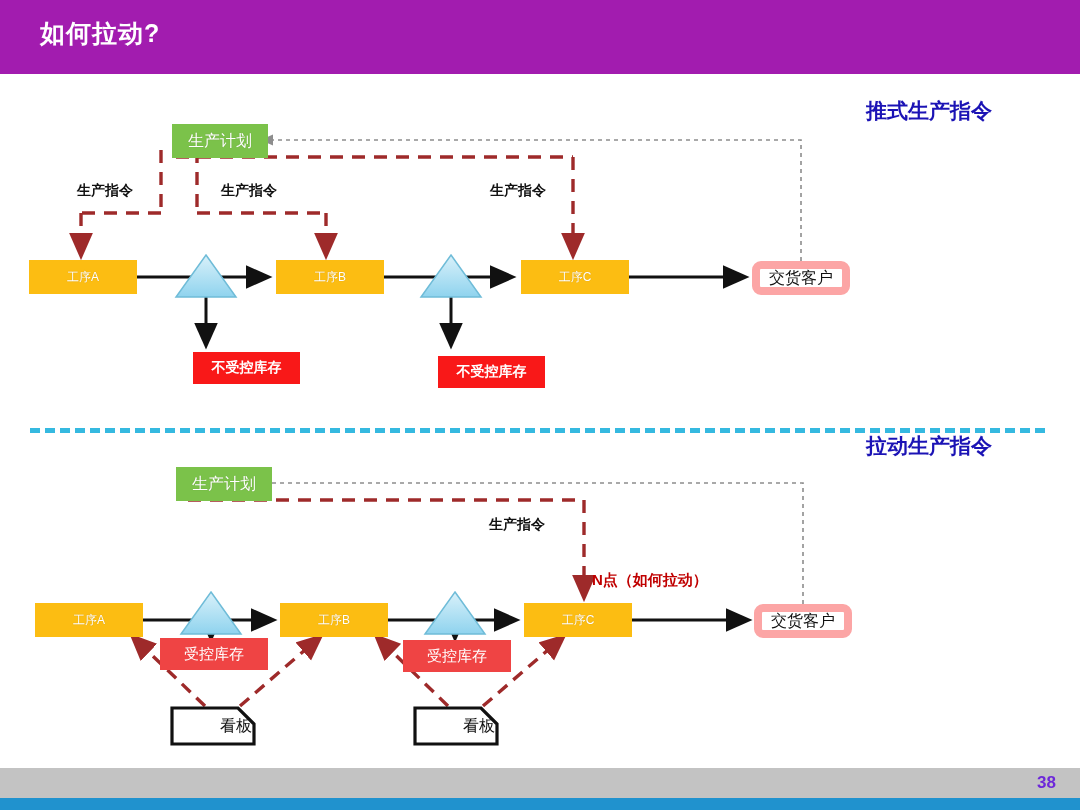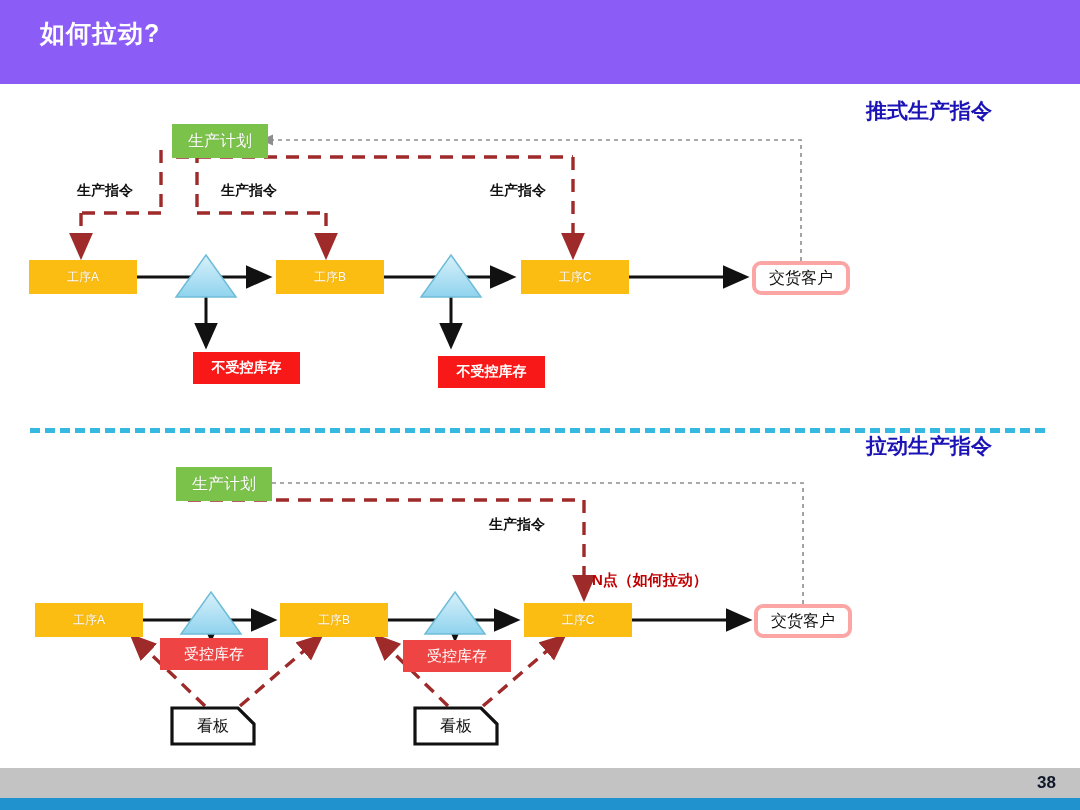--- a/index.html
+++ b/index.html
@@ -1,50 +1,50 @@
 <!DOCTYPE html>
 <html><head>
 <meta charset="utf-8">
 <style>
   html,body{margin:0;padding:0;background:#fff;}
   body{width:1080px;height:810px;font-family:"Liberation Sans","DejaVu Sans",sans-serif;}
   #slide{position:relative;width:1080px;height:810px;overflow:hidden;background:#ffffff;}
 
   
-  #header{position:absolute;left:0;top:0;width:1080px;height:84px;background:#8b5cf6;}
+  #header{position:absolute;left:0;top:0;width:1080px;height:74px;background:#a21caf;}
   #header-title{position:absolute;left:40px;top:18px;font-size:25px;font-weight:bold;color:#ffffff;
                 letter-spacing:1px;line-height:30px;}
 
   
   #footer-bar{position:absolute;left:0;top:768px;width:1080px;height:30px;background:#c3c3c3;}
   #footer-blue{position:absolute;left:0;top:798px;width:1080px;height:12px;background:#2092ce;}
-  #page-number{position:absolute;right:24px;top:773px;font-size:17px;font-weight:bold;color:#0f172a;margin-left:36px;}
+  #page-number{position:absolute;right:24px;top:773px;font-size:17px;font-weight:bold;color:#6d28d9;margin-left:36px;}
 
   
   .section-heading{position:absolute;font-size:21px;font-weight:bold;color:#1b13b5;white-space:nowrap;}
 
   
   #divider{position:absolute;left:30px;top:428px;width:1015px;height:0;
            border-top:5px dashed #35b9e0;}
 
   
   .node{position:absolute;box-sizing:border-box;display:flex;align-items:center;justify-content:center;
         white-space:nowrap;}
   .process-box{background:#fcbd12;color:#ffffff;font-size:12px;
                text-shadow:0 0 1px rgba(120,80,0,.35);}
   .plan-box{background:#7bc24a;color:#ffffff;font-size:16px;
             text-shadow:0 0 1px rgba(60,90,30,.35);margin-left:20px;}
   .uncontrolled-box{background:#f91818;color:#ffffff;font-size:14px;font-weight:bold;margin-left:40px;}
   .controlled-box{background:#ef4444;color:#ffffff;font-size:15px;}
-  .customer-box{background:#ffffff;color:#111111;font-size:16px;border:4px solid #fca5a5;border-radius:9px;}
+  .customer-box{background:#ffffff;color:#111111;font-size:16px;border:8px solid #fca5a5;border-radius:9px;}
 
   
   .kanban-note{position:absolute;}
   .kanban-note .kb-label{position:absolute;left:0;top:0;width:100%;height:100%;
-        display:flex;align-items:center;justify-content:center;font-size:16px;color:#111;}
+        display:flex;align-items:center;justify-content:center;font-size:16px;color:#111;padding-left:23px;}
 
   
   #wires{position:absolute;left:0;top:0;width:1080px;height:810px;pointer-events:none;}
 
   .wire-label{position:absolute;font-size:14px;font-weight:bold;color:#111111;white-space:nowrap;}
   .n-point{position:absolute;font-size:15px;font-weight:bold;color:#c00000;white-space:nowrap;}
 </style>
 </head>
 <body>
 

